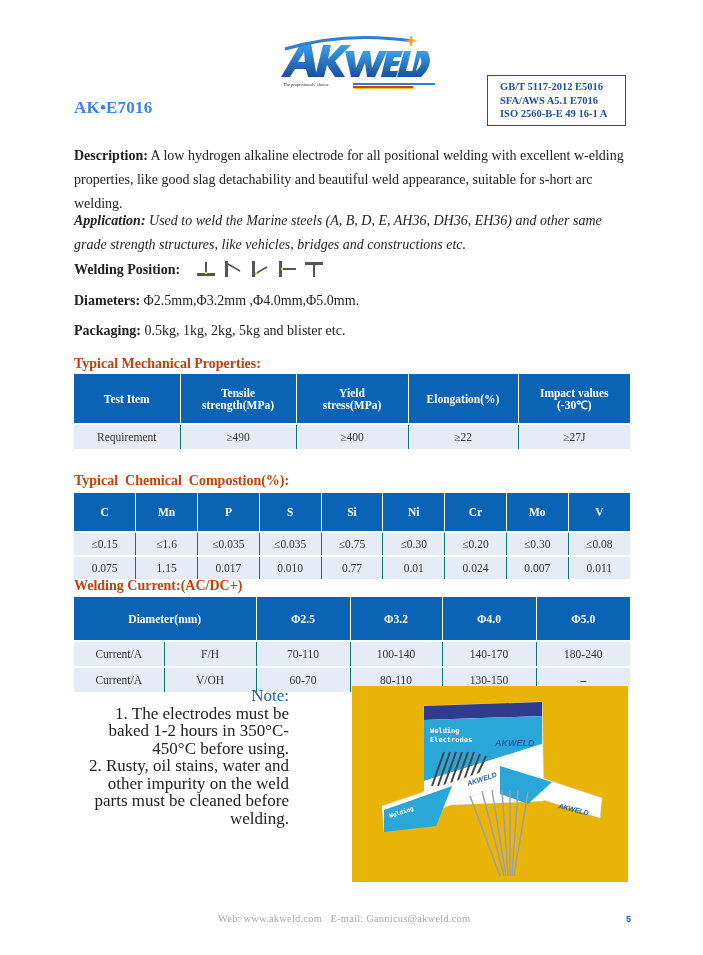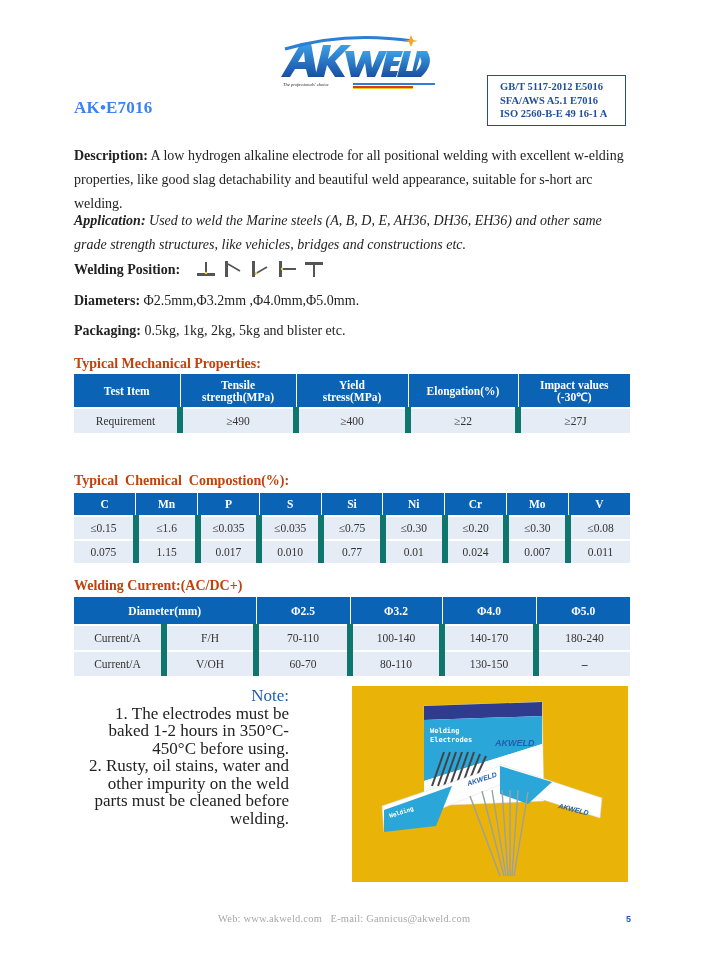--- a/index.html
+++ b/index.html
@@ -33,23 +33,23 @@
   .pos-icons svg { width:20px; height:16px; }
 
   .sec-title { left:74px; font-family:"Liberation Serif",serif; font-weight:bold; font-size:14px; color:#c2410c; }
   #mech-title { top:356px; }
   #chem-title { top:473px; }
   #curr-title { top:578px; }
 
   table.spec { position:absolute; left:74px; width:556px; border-collapse:collapse;
                font-family:"Liberation Serif",serif; table-layout:fixed; }
   table.spec th { background:#0a63b4; color:#fff; font-weight:bold; font-size:11.5px;
-                  line-height:12px; border-right:1px solid #fff; text-align:center; padding:0; }
+                  line-height:12px; border-right:1px solid #fff; text-align:center; padding:8px; }
   table.spec td { background:#e6ecf5; color:#333; font-size:11.5px; text-align:center;
-                  border-right:6px solid #0f766e; border-top:2px solid #fff; padding:0; }
+                  border-right:1px solid #0f766e; border-top:2px solid #fff; padding:0; }
   table.spec th:last-child, table.spec td:last-child { border-right:none; }
 
   #mech-table { top:374px; }
   #mech-table th { height:33px; }
   #mech-table td { height:24px; }
 
   #chem-table { top:493px; }
   #chem-table th { height:22px; }
   #chem-table td { height:22px; }
 

